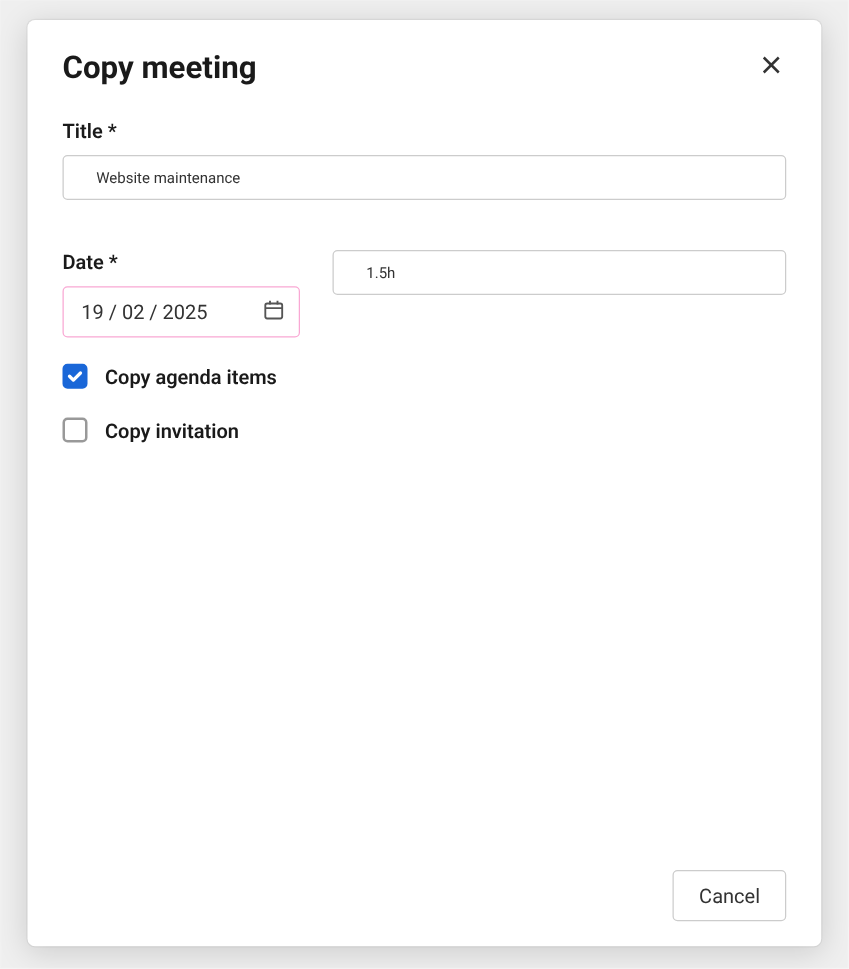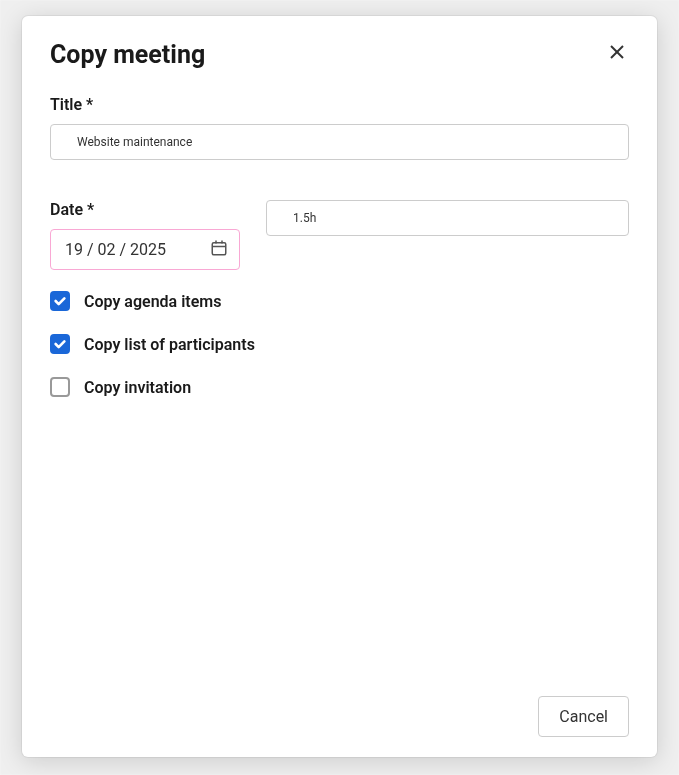--- a/index.html
+++ b/index.html
@@ -232,30 +232,20 @@
     <div class="checkbox checked">
       <svg width="14" height="14" viewBox="0 0 16 16" fill="none" stroke="white" stroke-width="3" stroke-linecap="round" stroke-linejoin="round">
         <polyline points="3,8 6.5,11.5 13,5"></polyline>
       </svg>
     </div>
     <div class="checkbox-label-wrap">
       <label class="checkbox-label">Copy agenda items</label>
     </div>
   </div>
 
-  <div class="checkbox-group">
-    <div class="checkbox checked">
-      <svg width="14" height="14" viewBox="0 0 16 16" fill="none" stroke="white" stroke-width="3" stroke-linecap="round" stroke-linejoin="round">
-        <polyline points="3,8 6.5,11.5 13,5"></polyline>
-      </svg>
-    </div>
-    <div class="checkbox-label-wrap">
-      <label class="checkbox-label">Copy list of participants</label>
-    </div>
-  </div>
 
   <div class="checkbox-group">
     <div class="checkbox">
       
     </div>
     <div class="checkbox-label-wrap">
       <label class="checkbox-label">Copy invitation</label>
     </div>
   </div>
 

